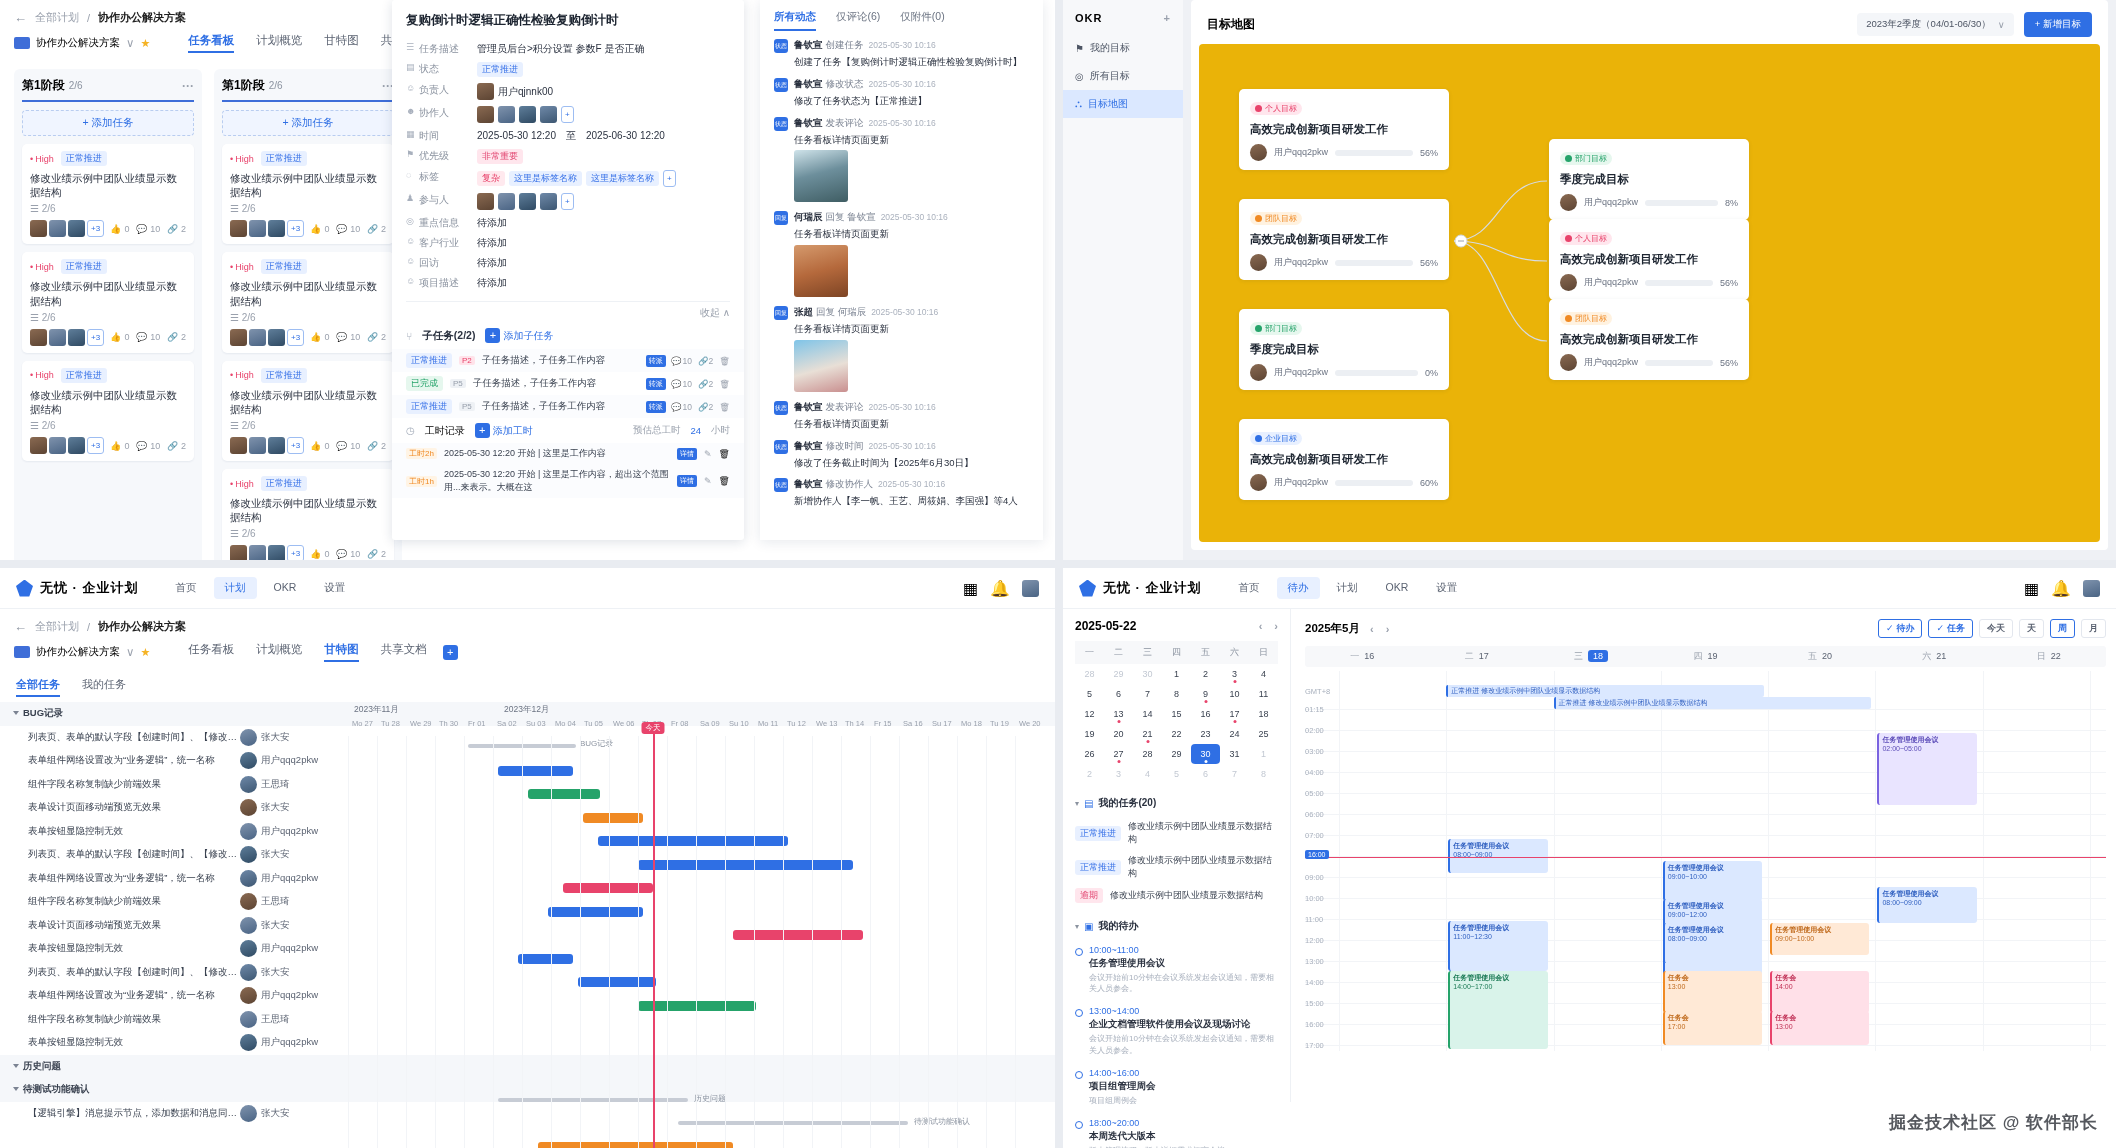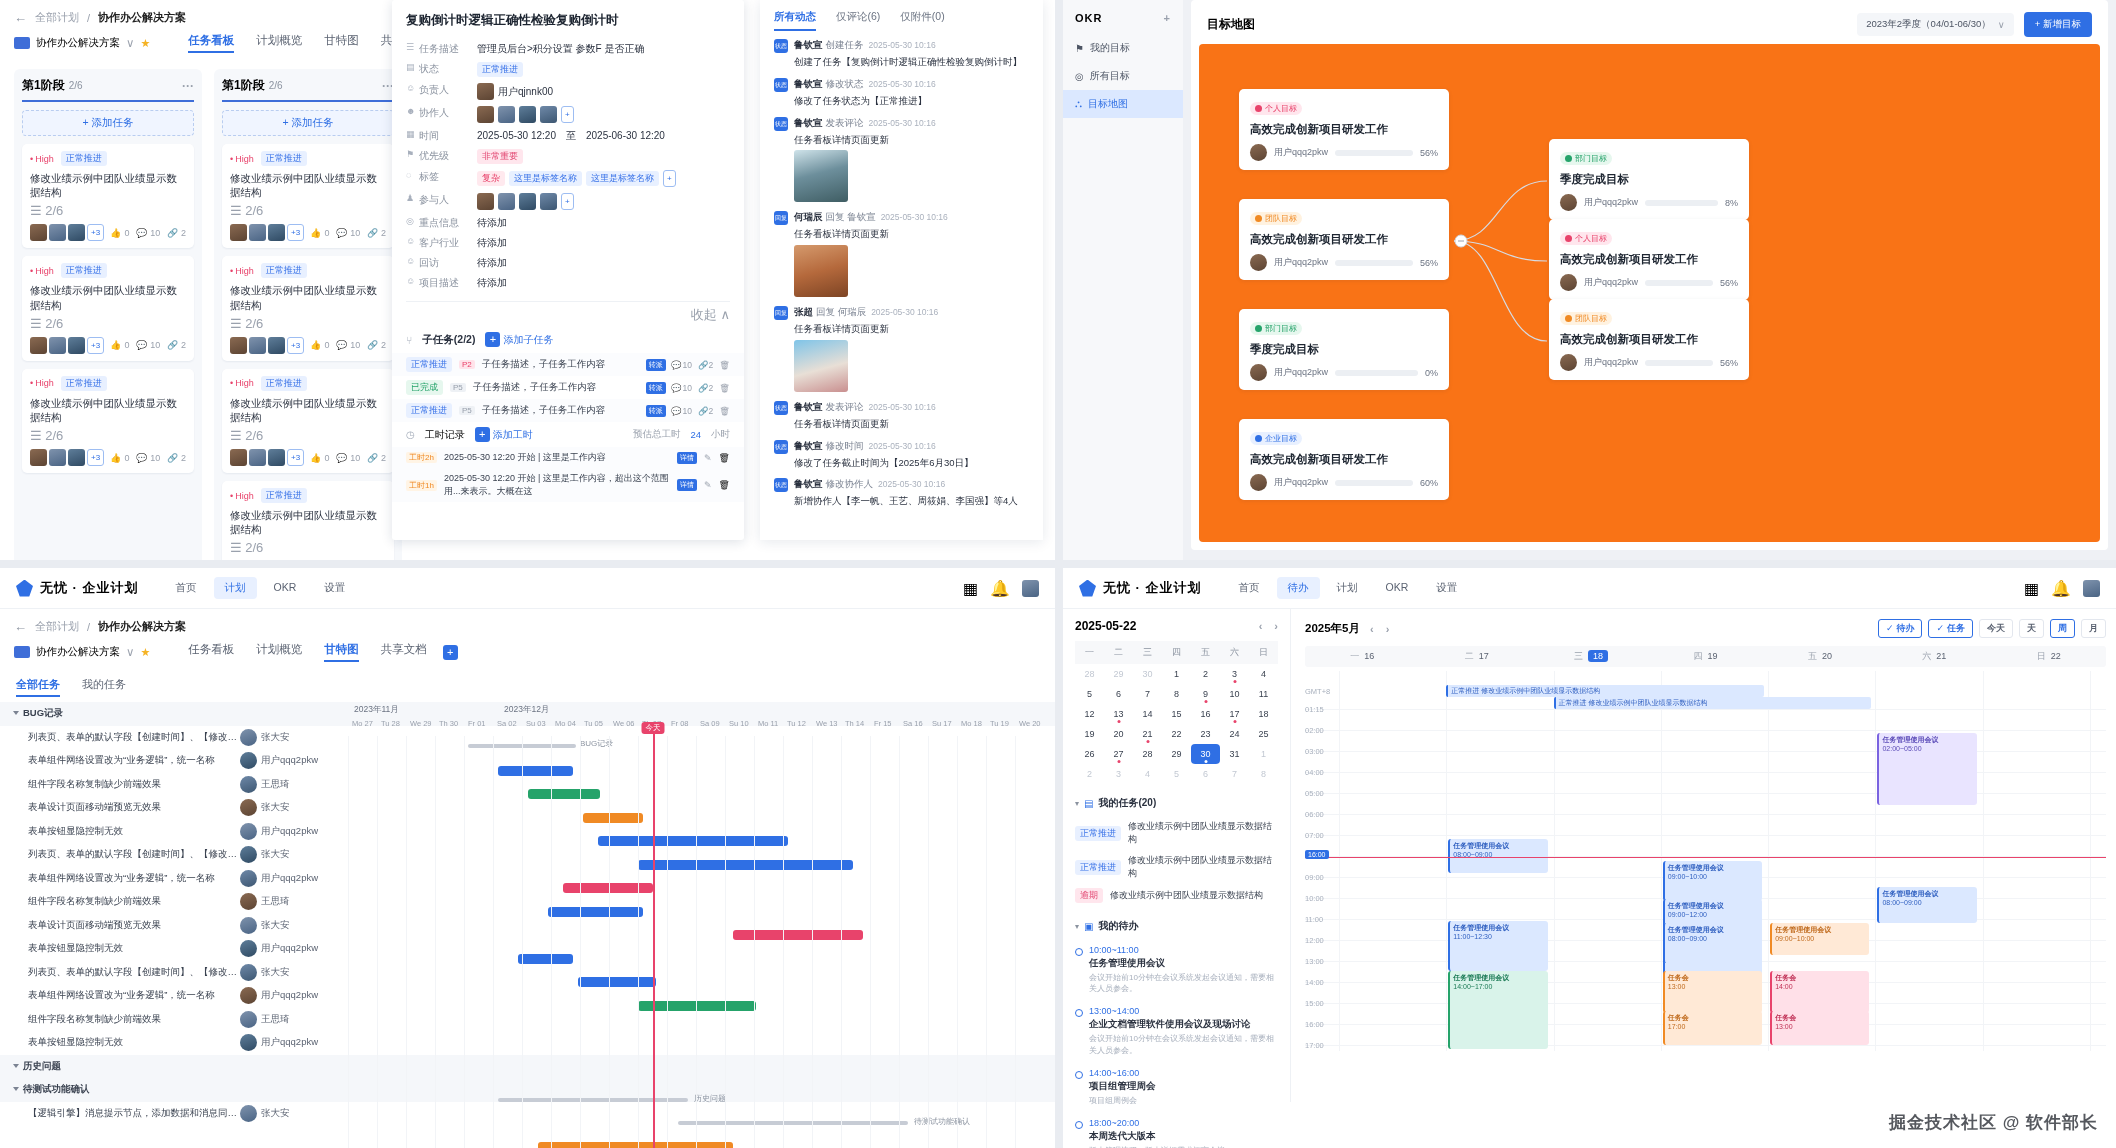--- a/index.html
+++ b/index.html
@@ -42,35 +42,35 @@
   .board{ display:flex; gap:12px; padding:8px 14px; }
   .col{ width:188px; background:#f6f8fb; border-radius:6px; padding:8px; }
   .colhead{ display:flex; justify-content:space-between; align-items:center; font-size:12px; font-weight:bold; padding-bottom:6px; border-bottom:2px solid #3f6ed8;}
   .colhead .cnt{ color:#8b93a0; font-size:10px; font-weight:normal; margin-left:4px;}
   .addtask{ margin:8px 0; border:1px dashed #b9cdf0; background:#f0f5ff; color:#2f6fe4; font-size:10.5px; text-align:center; padding:5px 0; border-radius:4px;}
   .card{ background:#fff; border-radius:5px; padding:7px 8px; margin-bottom:8px; box-shadow:0 1px 2px rgba(20,40,80,.07); }
   .cardtop{ display:flex; gap:7px; align-items:center; margin-bottom:5px; }
   .pri{ font-size:9px; color:#e8436b; }
   .pri::before{content:"•"; margin-right:2px;}
   .cardtitle{ font-size:10.5px; color:#2b3240; line-height:1.35; }
-  .cardsub{ font-size:13px; color:#9aa1ad; margin-top:4px;}
+  .cardsub{ font-size:10px; color:#9aa1ad; margin-top:4px;}
   .cardfoot{ display:flex; justify-content:space-between; align-items:center; margin-top:6px;}
   .avagrp{ display:flex; gap:2px; align-items:center;}
   .more{ font-size:8px; color:#2f6fe4; border:1px solid #9dbdf2; border-radius:3px; padding:0 3px; line-height:15px;}
   .metrics{ font-size:9px; color:#9aa1ad; display:flex; gap:7px;}
 
   
   #q2 { left:392px; top:0; width:352px; height:540px; box-shadow:0 2px 12px rgba(20,40,80,.14); border-radius:3px;}
   .dtitle{ font-size:12.5px; font-weight:bold; padding:12px 14px 10px; color:#1d2531; }
   .frow{ display:flex; align-items:flex-start; padding:3px 14px; font-size:10px; }
   .fico{ width:13px; color:#a8b0bd; font-size:9px; flex:none;}
   .flab{ width:58px; color:#8b93a0; flex:none; }
   .fval{ color:#2b3240; display:flex; align-items:center; gap:4px; flex-wrap:wrap;}
   .divl{ height:1px; background:#eef1f5; margin:8px 14px 4px;}
-  .collapse{ text-align:right; font-size:13px; color:#9aa1ad; padding:0 14px 2px;}
+  .collapse{ text-align:right; font-size:10px; color:#9aa1ad; padding:0 14px 2px;}
   .sechead{ display:flex; align-items:center; gap:10px; padding:6px 14px; font-size:10.5px;}
   .sechead .lbl{color:#2b3240; font-weight:bold;}
   .addlink{ color:#2f6fe4; font-size:10px; display:flex; align-items:center; gap:3px;}
   .subrow{ display:flex; align-items:center; gap:7px; padding:4px 14px; font-size:9.5px; background:#fbfcfe;}
   .subrow:nth-child(even){background:#fff;}
   .pbadge{ font-size:8px; background:#ffe3ea; color:#e8436b; border-radius:2px; padding:0 3px;}
   .pbadge.g{ background:#eef1f5; color:#98a0ac;}
   .subtxt{ flex:1; color:#3a4250;}
   .subright{ display:flex; gap:6px; align-items:center; color:#9aa1ad; font-size:8.5px;}
   .bluebox{ background:#2f6fe4; color:#fff; font-size:7px; border-radius:2px; padding:1px 3px;}
@@ -106,21 +106,21 @@
   .okrside{ position:absolute; left:0;top:0; width:120px; height:100%; background:#f7f8fa; }
   .okrhd{ display:flex; justify-content:space-between; align-items:center; padding:12px 12px 10px; font-size:11px; font-weight:bold; letter-spacing:1px;}
   .okritem{ display:flex; align-items:center; gap:6px; padding:7px 12px; font-size:10px; color:#4d5564;}
   .okritem.on{ background:#dbe8ff; color:#2f6fe4;}
   .okrmain{ position:absolute; left:128px; top:0; right:8px; bottom:10px; background:#fff; border-radius:4px;}
   .okrtop{ display:flex; justify-content:space-between; align-items:center; padding:12px 16px;}
   .okrtitle{ font-size:12px; font-weight:bold;}
   .okrctl{ display:flex; gap:10px; align-items:center;}
   .qsel{ background:#f4f6f9; border-radius:4px; padding:5px 9px; font-size:9.5px; color:#4d5564; display:flex; gap:7px; align-items:center;}
   .newgoal{ background:#2f6fe4; color:#fff; font-size:9.5px; border-radius:4px; padding:6px 11px;}
-  .canvas{ position:absolute; left:8px; right:8px; top:44px; bottom:8px; background:#f97316; border-radius:4px; overflow:hidden;}
+  .canvas{ position:absolute; left:8px; right:8px; top:44px; bottom:8px; background:#eab308; border-radius:4px; overflow:hidden;}
   .gcard{ position:absolute; background:#fff; border-radius:5px; box-shadow:0 1px 4px rgba(20,40,80,.09); padding:9px 11px; }
   .gchip{ display:inline-flex; align-items:center; gap:3px; font-size:8px; padding:1px 5px; border-radius:8px;}
   .dot{ width:7px;height:7px;border-radius:50%;}
   .gtitle{ font-size:11.5px; font-weight:bold; margin:6px 0 7px; color:#1d2531;}
   .gfoot{ display:flex; align-items:center; gap:7px; font-size:9px; color:#6b7382;}
   .bar{ flex:1; height:6px; background:#eceff3; border-radius:3px; overflow:hidden;}
   .barfill{ height:100%; background:linear-gradient(90deg,#4f8ef7,#1f5fd8); border-radius:3px;}
   .pct{ color:#6b7382; font-size:9px;}
 
   

